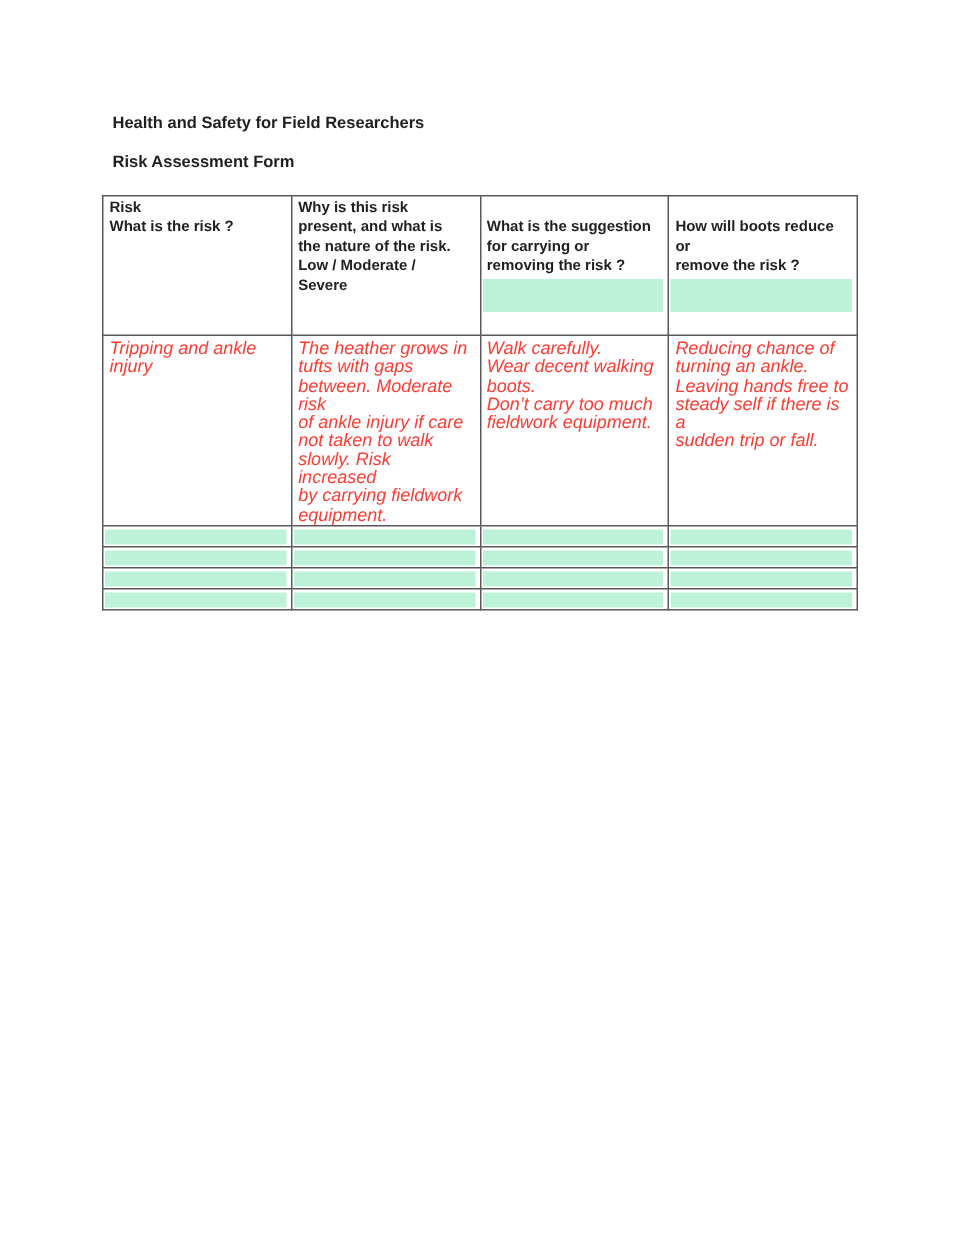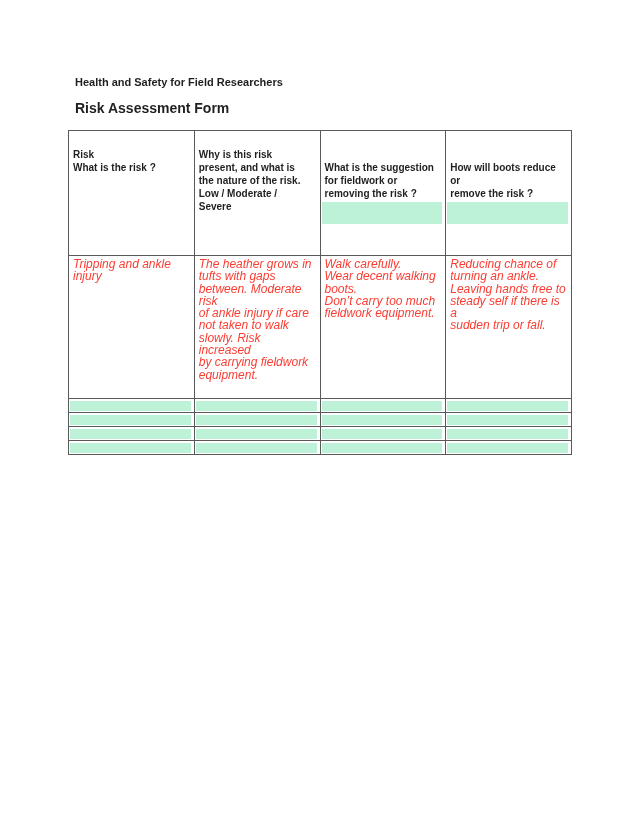--- a/index.html
+++ b/index.html
@@ -16,32 +16,32 @@
     font-family:Liberation Sans, sans-serif;
     color:var(--ink);
     overflow:hidden;
   }
   .doc-title{
     position:absolute;left:75px;top:76px;
     font-size:11px;font-weight:bold;line-height:12px;
   }
   .form-title{
     position:absolute;left:75px;top:102px;
-    font-size:14px;font-weight:bold;line-height:12px;
+    font-size:11px;font-weight:bold;line-height:12px;
   }
   table.risk-table{
     position:absolute;left:68px;top:130px;
     width:504px;
     border-collapse:collapse;table-layout:fixed;
   }
   .risk-table col{width:25%;}
   .risk-table th,.risk-table td{
     border:1px solid var(--border);
     vertical-align:top;
-    padding:17px 4px;
+    padding:1px 4px;
     text-align:left;
     white-space:pre-line;
     overflow:hidden;
   }
   .risk-table th{
     font-size:10px;font-weight:bold;line-height:13px;color:var(--ink);
   }
   tr.header-row{height:68px;}
   .hcell-flex{height:64px;display:flex;flex-direction:column;}
   .hcell-flex .htext{flex:0 0 auto;white-space:pre-line;}
@@ -84,21 +84,21 @@
         <th>Risk
 What is the risk ?</th>
         <th>Why is this risk
 present, and what is
 the nature of the risk.
 Low / Moderate /
 Severe</th>
         <th>
           <div class="hcell-flex">
             <div class="htext">What is the suggestion
-for fieldwork or
+for carrying or
 removing the risk ?</div>
             <div class="hl-fill"></div>
           </div>
         </th>
         <th>
           <div class="hcell-flex">
             <div class="htext">How will boots reduce or
 remove the risk ?</div>
             <div class="hl-fill"></div>
           </div>

